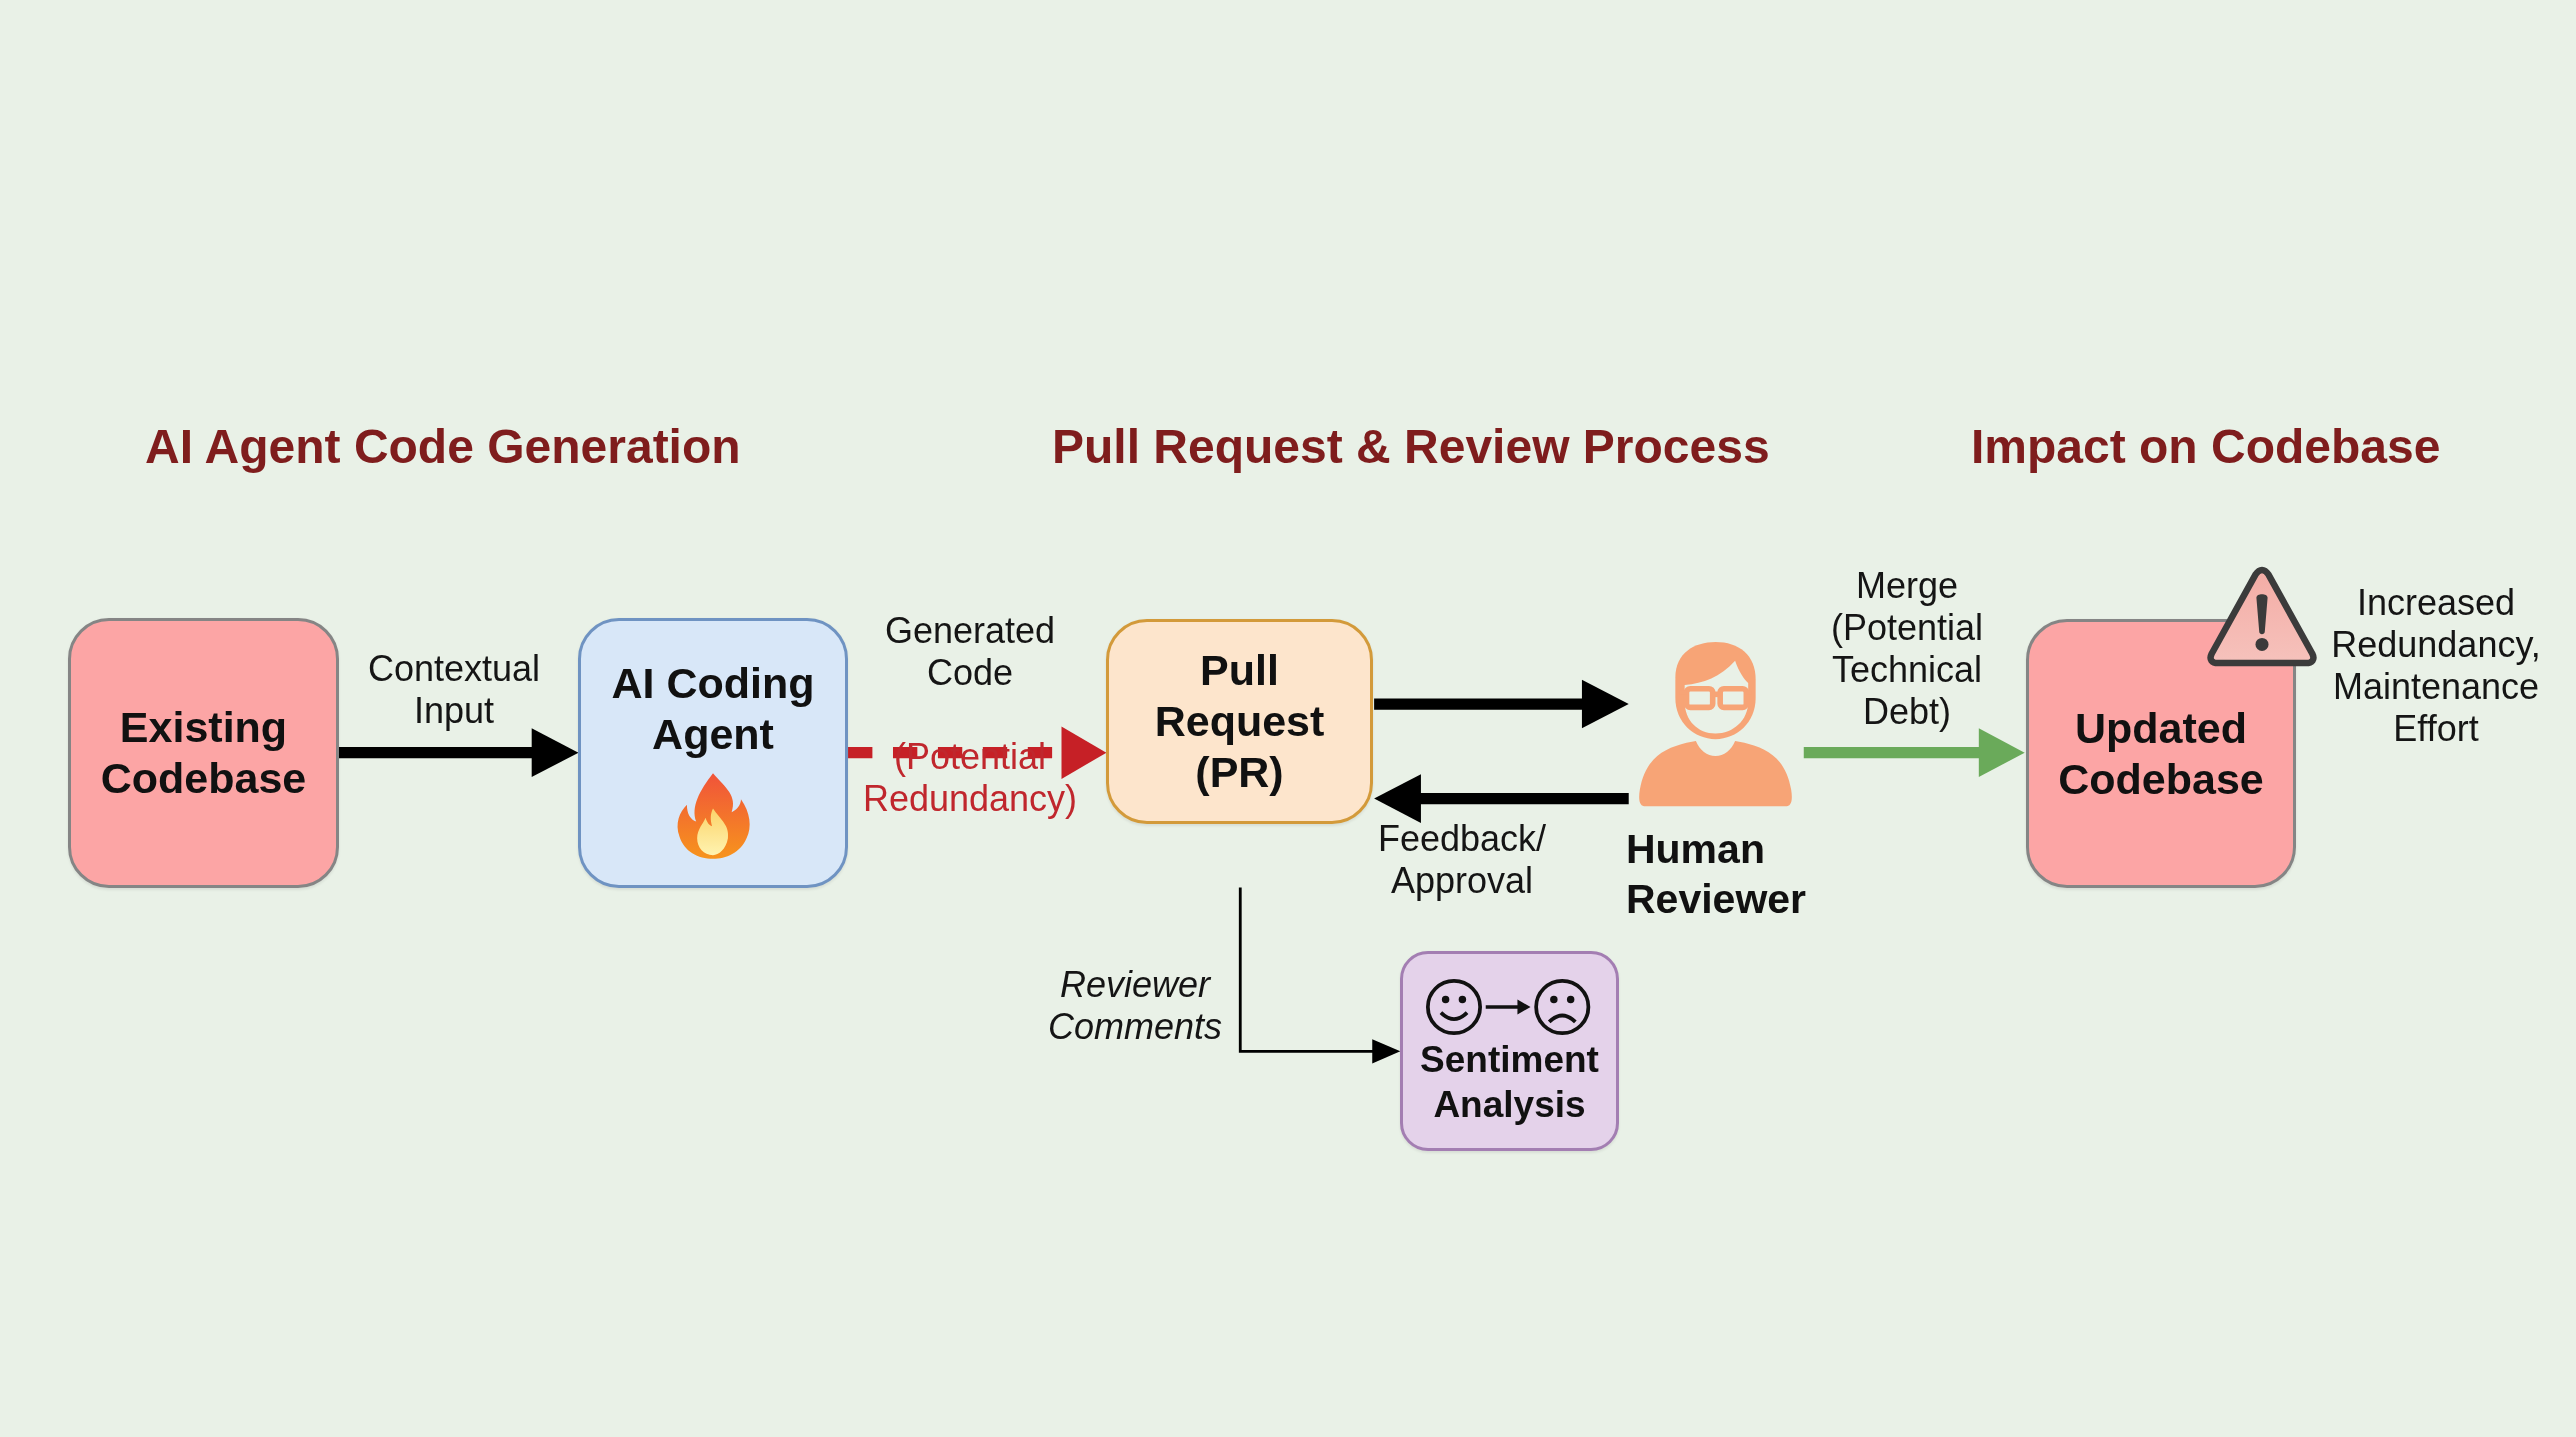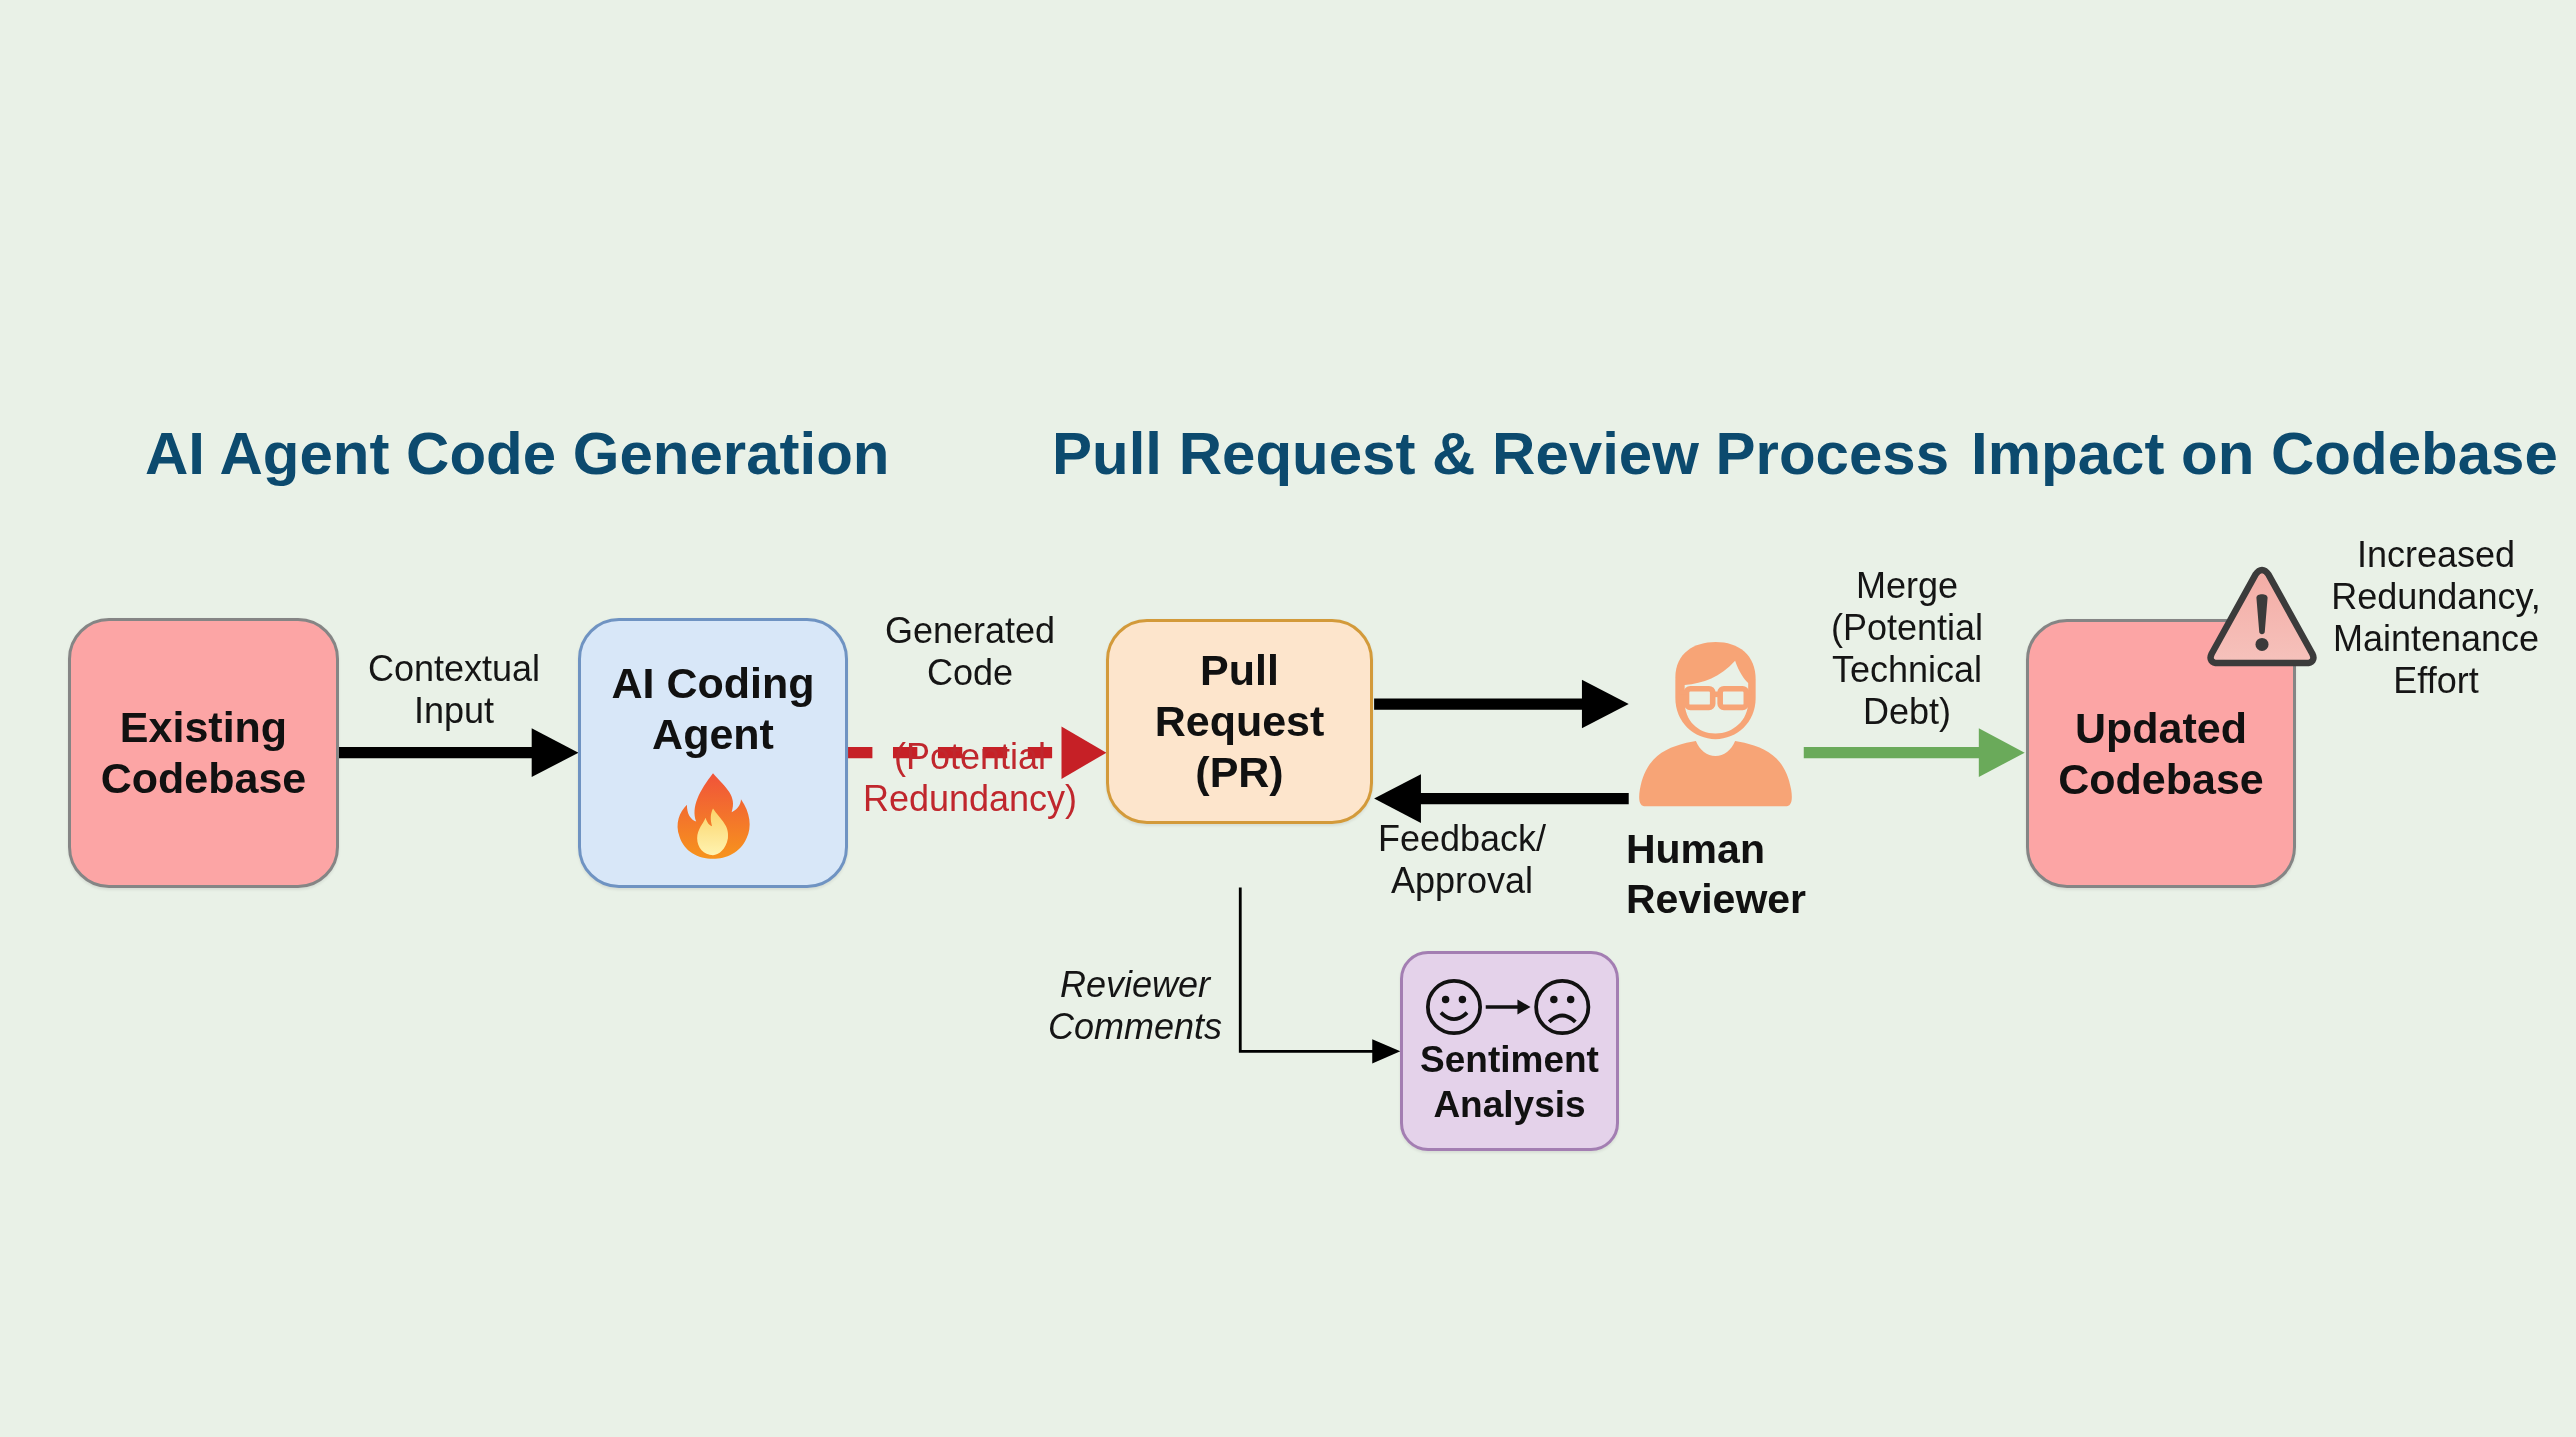--- a/index.html
+++ b/index.html
@@ -4,21 +4,21 @@
 <style>
   html, body { margin: 0; padding: 0; }
   body {
     width: 2576px; height: 1438px; overflow: hidden;
     background: #e9f1e7;
     font-family: "Liberation Sans", "DejaVu Sans", sans-serif;
     position: relative;
   }
   .section-title {
     position: absolute; top: 419px;
-    font-size: 60px; font-weight: bold; color: #0c4a6e;
+    font-size: 48px; font-weight: bold; color: #7f1d1d;
     white-space: nowrap; letter-spacing: 0;
   }
   .node {
     position: absolute; box-sizing: border-box;
     border-radius: 41px; border: 3.7px solid #8a8a8a;
     background: #eeeeee;
     display: flex; flex-direction: column; align-items: center; justify-content: center;
     text-align: center;
     box-shadow: 0 1.9px 2.8px rgba(0,0,0,0.08);
   }
@@ -36,20 +36,21 @@
     position: absolute; text-align: center; white-space: pre-line;
     font-size: 36px; line-height: 42px; color: #151515;
     transform: translateX(-50%);
   }
   .edge-label .red { color: #c0272d; }
   .edge-label.italic { font-style: italic; }
   .annot {
     position: absolute; text-align: center; white-space: pre-line;
     font-size: 36px; line-height: 42px; color: #151515;
     transform: translateX(-50%);
+    margin-top: 48px;
   }
   .person-label {
     position: absolute; text-align: left; white-space: pre-line;
     font-weight: bold; font-size: 41px; line-height: 50px; color: #111;
     transform: translateX(-50%);
   }
   svg.layer { position: absolute; left: 0; top: 0; }
 </style>
 </head>
 <body>

